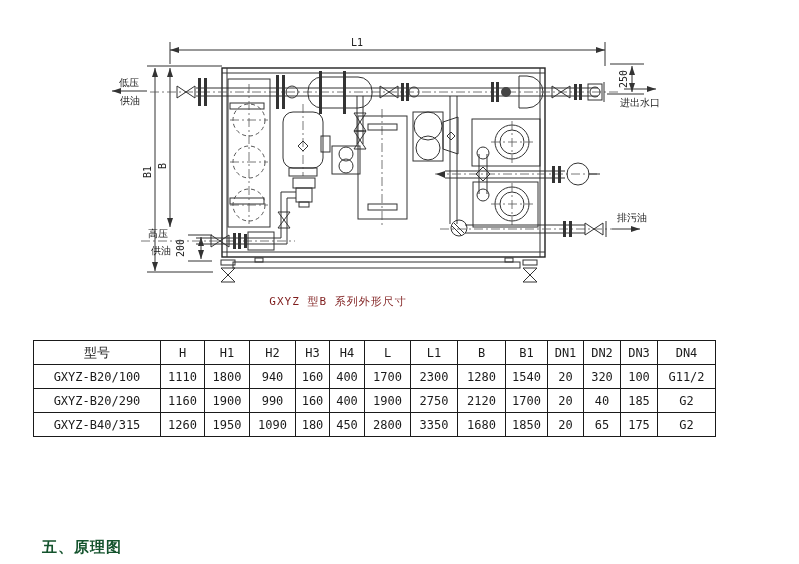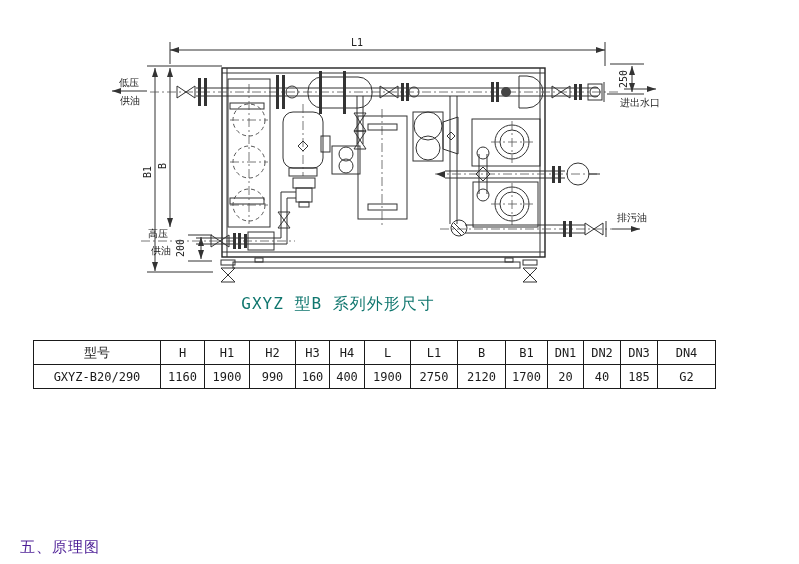--- a/index.html
+++ b/index.html
@@ -9,31 +9,31 @@
   #drawing{position:absolute;top:0;left:0;}
   .ln{stroke:#333;fill:none;stroke-width:1;}
   .thick{stroke:#222;stroke-width:1.4;}
   .cl{stroke:#555;fill:none;stroke-width:.8;stroke-dasharray:9 3 2 3;}
   .dash{stroke:#444;fill:none;stroke-width:.9;stroke-dasharray:4 3;}
   .bar{fill:#333;stroke:none;}
   .dimtxt{font:10px "DejaVu Sans Mono",monospace;fill:#222;}
   .cjk{font:10px "DejaVu Sans",sans-serif;fill:#222;}
   
   #caption{position:absolute;top:270px;left:0;width:676px;text-align:center;
-           font-size:16px;letter-spacing:1px;color:#0f766e;}
+           font-size:11px;letter-spacing:1px;color:#7f1d1d;}
   
   #spec-table{position:absolute;top:316px;left:33px;border-collapse:collapse;
               table-layout:fixed;width:682px;border-radius:15px;}
   #spec-table th,#spec-table td{border:1px solid #1a1a1a;text-align:center;
               font-weight:normal;font-size:12px;color:#1a1a1a;height:23px;
               padding:0;overflow:hidden;white-space:nowrap;}
   #spec-table th.model-h{font-size:13px;font-family:"DejaVu Sans",sans-serif;}
   
-  #section-heading{position:absolute;top:514px;left:20px;font-family:"DejaVu Sans",sans-serif;
-                   font-size:15px;font-weight:normal;color:#4c1d95;letter-spacing:1px;}
+  #section-heading{position:absolute;top:514px;left:42px;font-family:"DejaVu Sans",sans-serif;
+                   font-size:15px;font-weight:bold;color:#14532d;letter-spacing:1px;}
   
   #next-image{position:absolute;top:540px;left:130px;width:510px;height:24px;background:#fafafa;}
 </style>
 </head>
 <body>
 
 <div id="page">
 
   <svg id="drawing" width="799" height="262" viewBox="0 0 799 262">
     <defs>
@@ -269,35 +269,67 @@
         <th>B</th>
         <th>B1</th>
         <th>DN1</th>
         <th>DN2</th>
         <th>DN3</th>
         <th>DN4</th>
       </tr>
     </thead>
     <tbody>
       <tr>
+        <td>GXYZ-B20/100</td>
+          <td>1110</td>
+          <td>1800</td>
+          <td>940</td>
+          <td>160</td>
+          <td>400</td>
+          <td>1700</td>
+          <td>2300</td>
+          <td>1280</td>
+          <td>1540</td>
+          <td>20</td>
+          <td>320</td>
+          <td>100</td>
+          <td>G11/2</td>
+      </tr>
+      <tr>
         <td>GXYZ-B20/290</td>
           <td>1160</td>
           <td>1900</td>
           <td>990</td>
           <td>160</td>
           <td>400</td>
           <td>1900</td>
           <td>2750</td>
           <td>2120</td>
           <td>1700</td>
           <td>20</td>
           <td>40</td>
           <td>185</td>
           <td>G2</td>
       </tr>
+      <tr>
+        <td>GXYZ-B40/315</td>
+          <td>1260</td>
+          <td>1950</td>
+          <td>1090</td>
+          <td>180</td>
+          <td>450</td>
+          <td>2800</td>
+          <td>3350</td>
+          <td>1680</td>
+          <td>1850</td>
+          <td>20</td>
+          <td>65</td>
+          <td>175</td>
+          <td>G2</td>
+      </tr>
     </tbody>
   </table>
 
   <div id="section-heading">五、原理图</div>
 
   <div id="next-image"></div>
 
 </div>
 
 </body></html>

